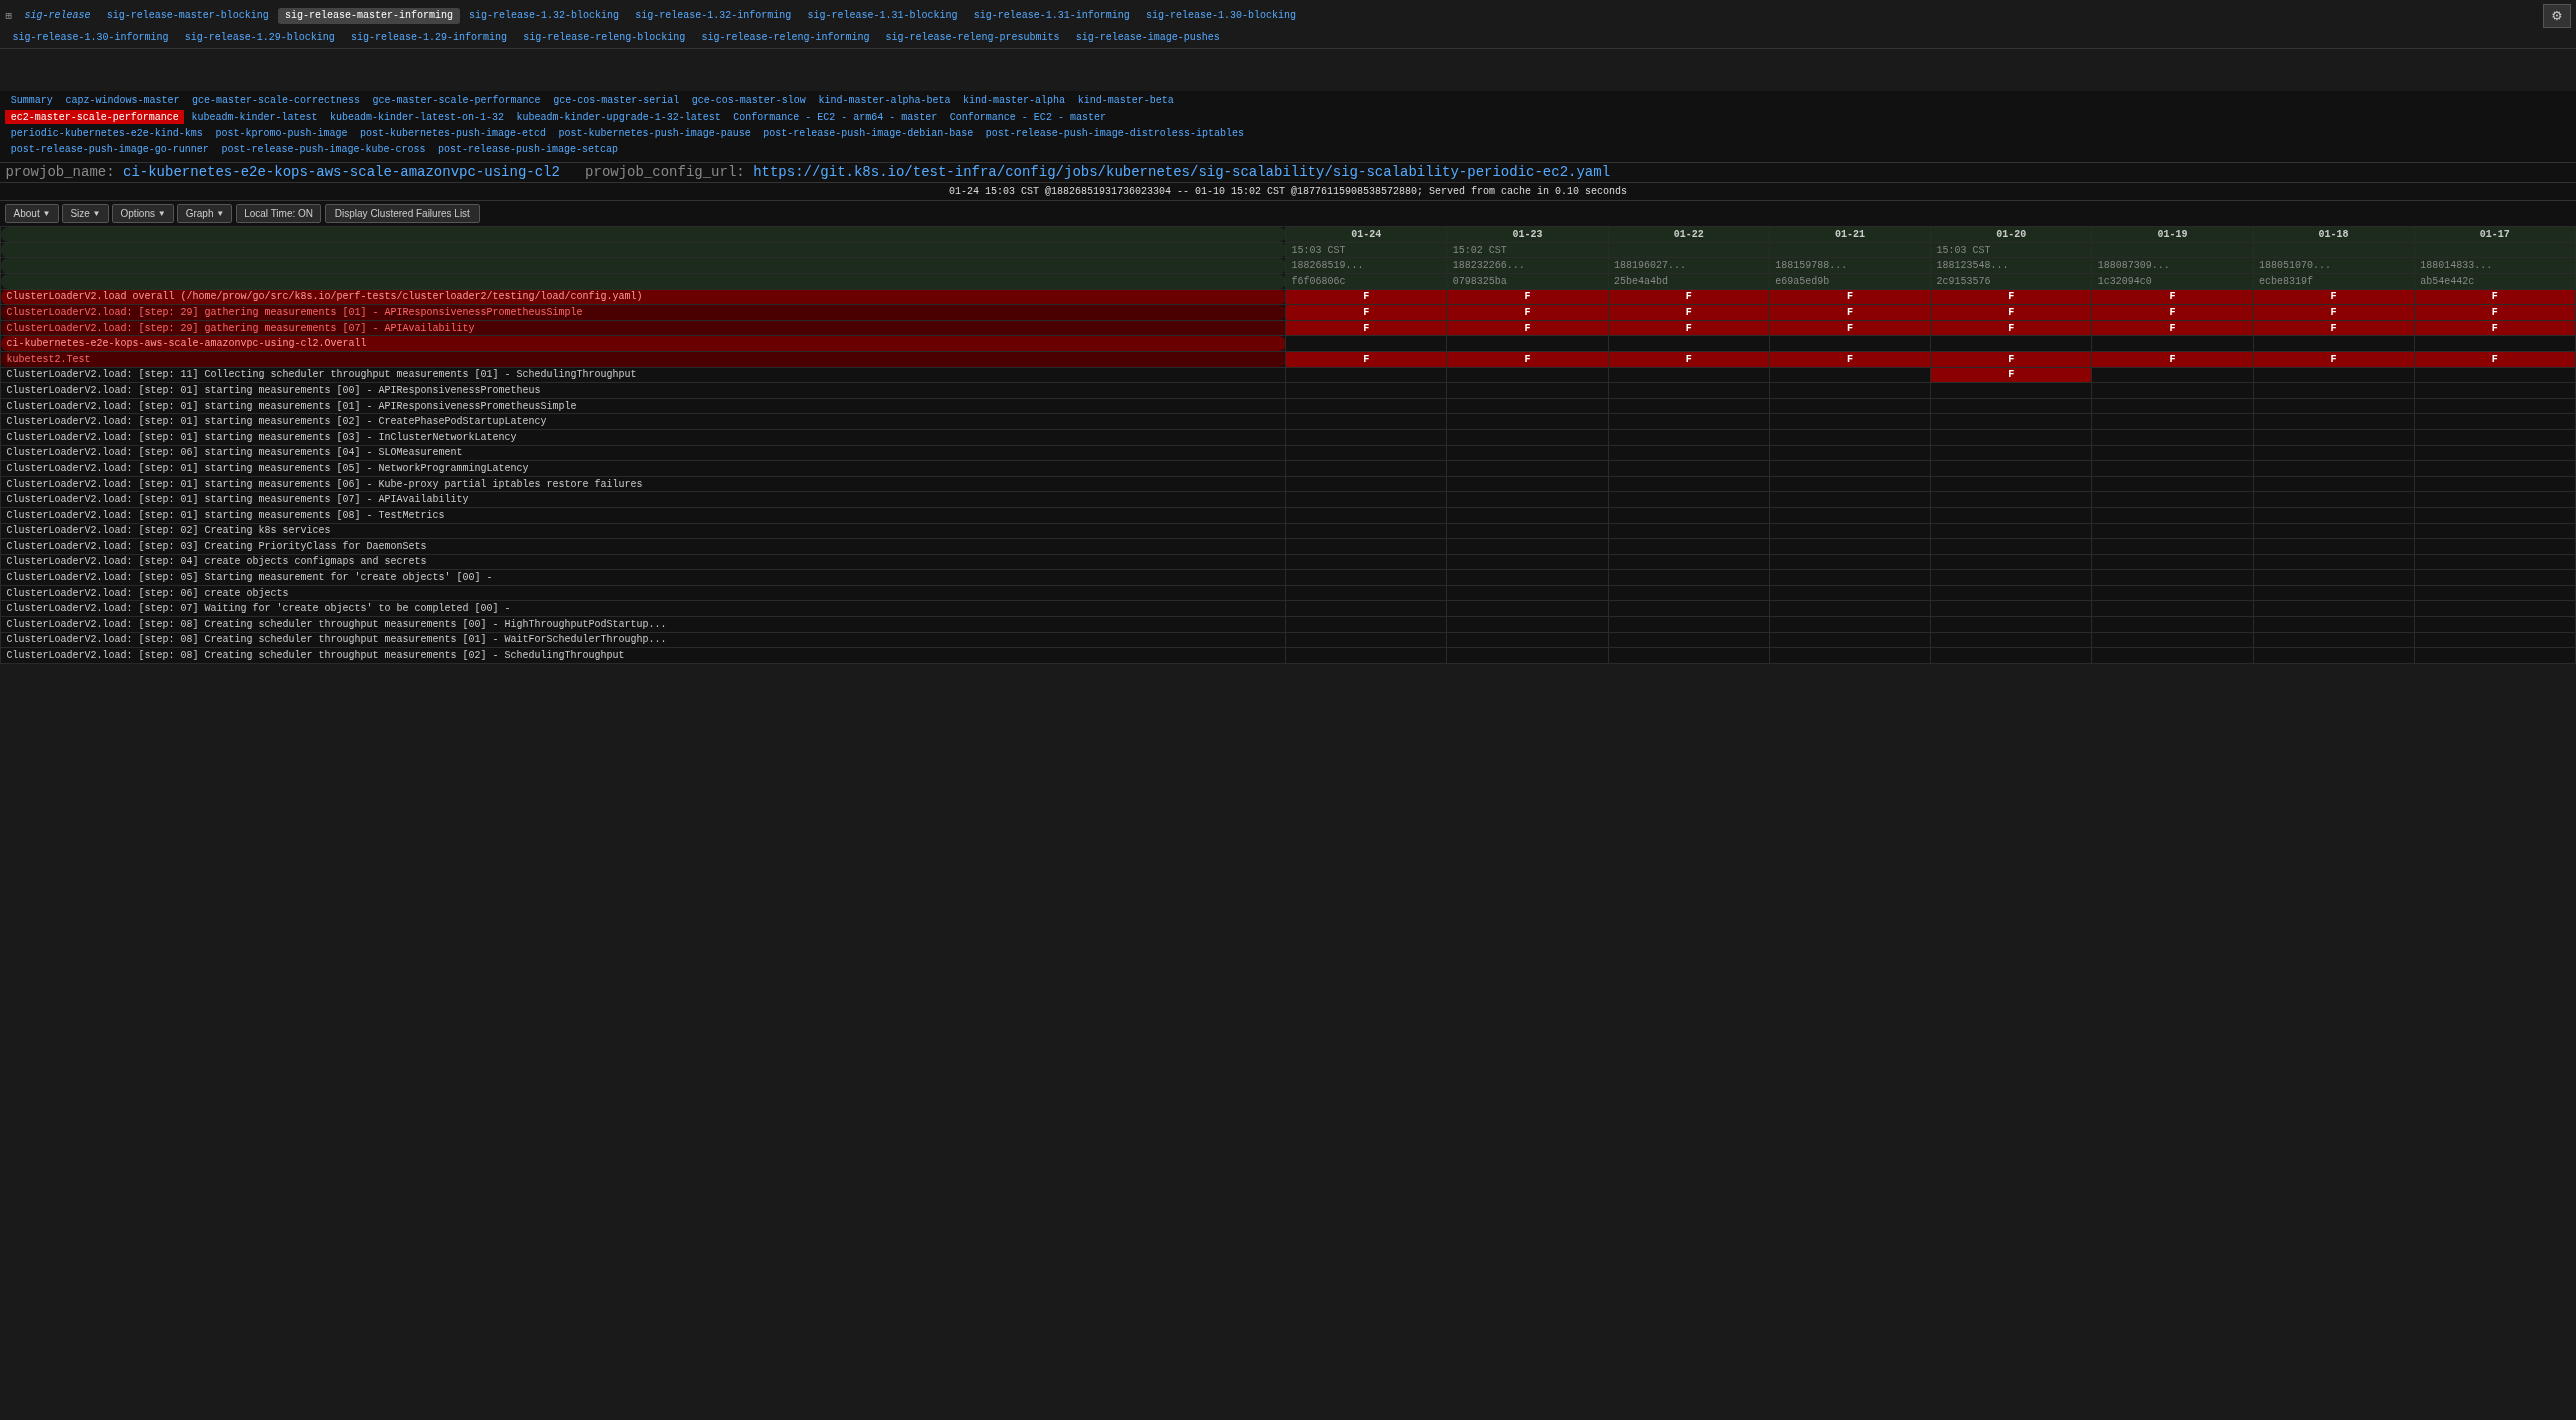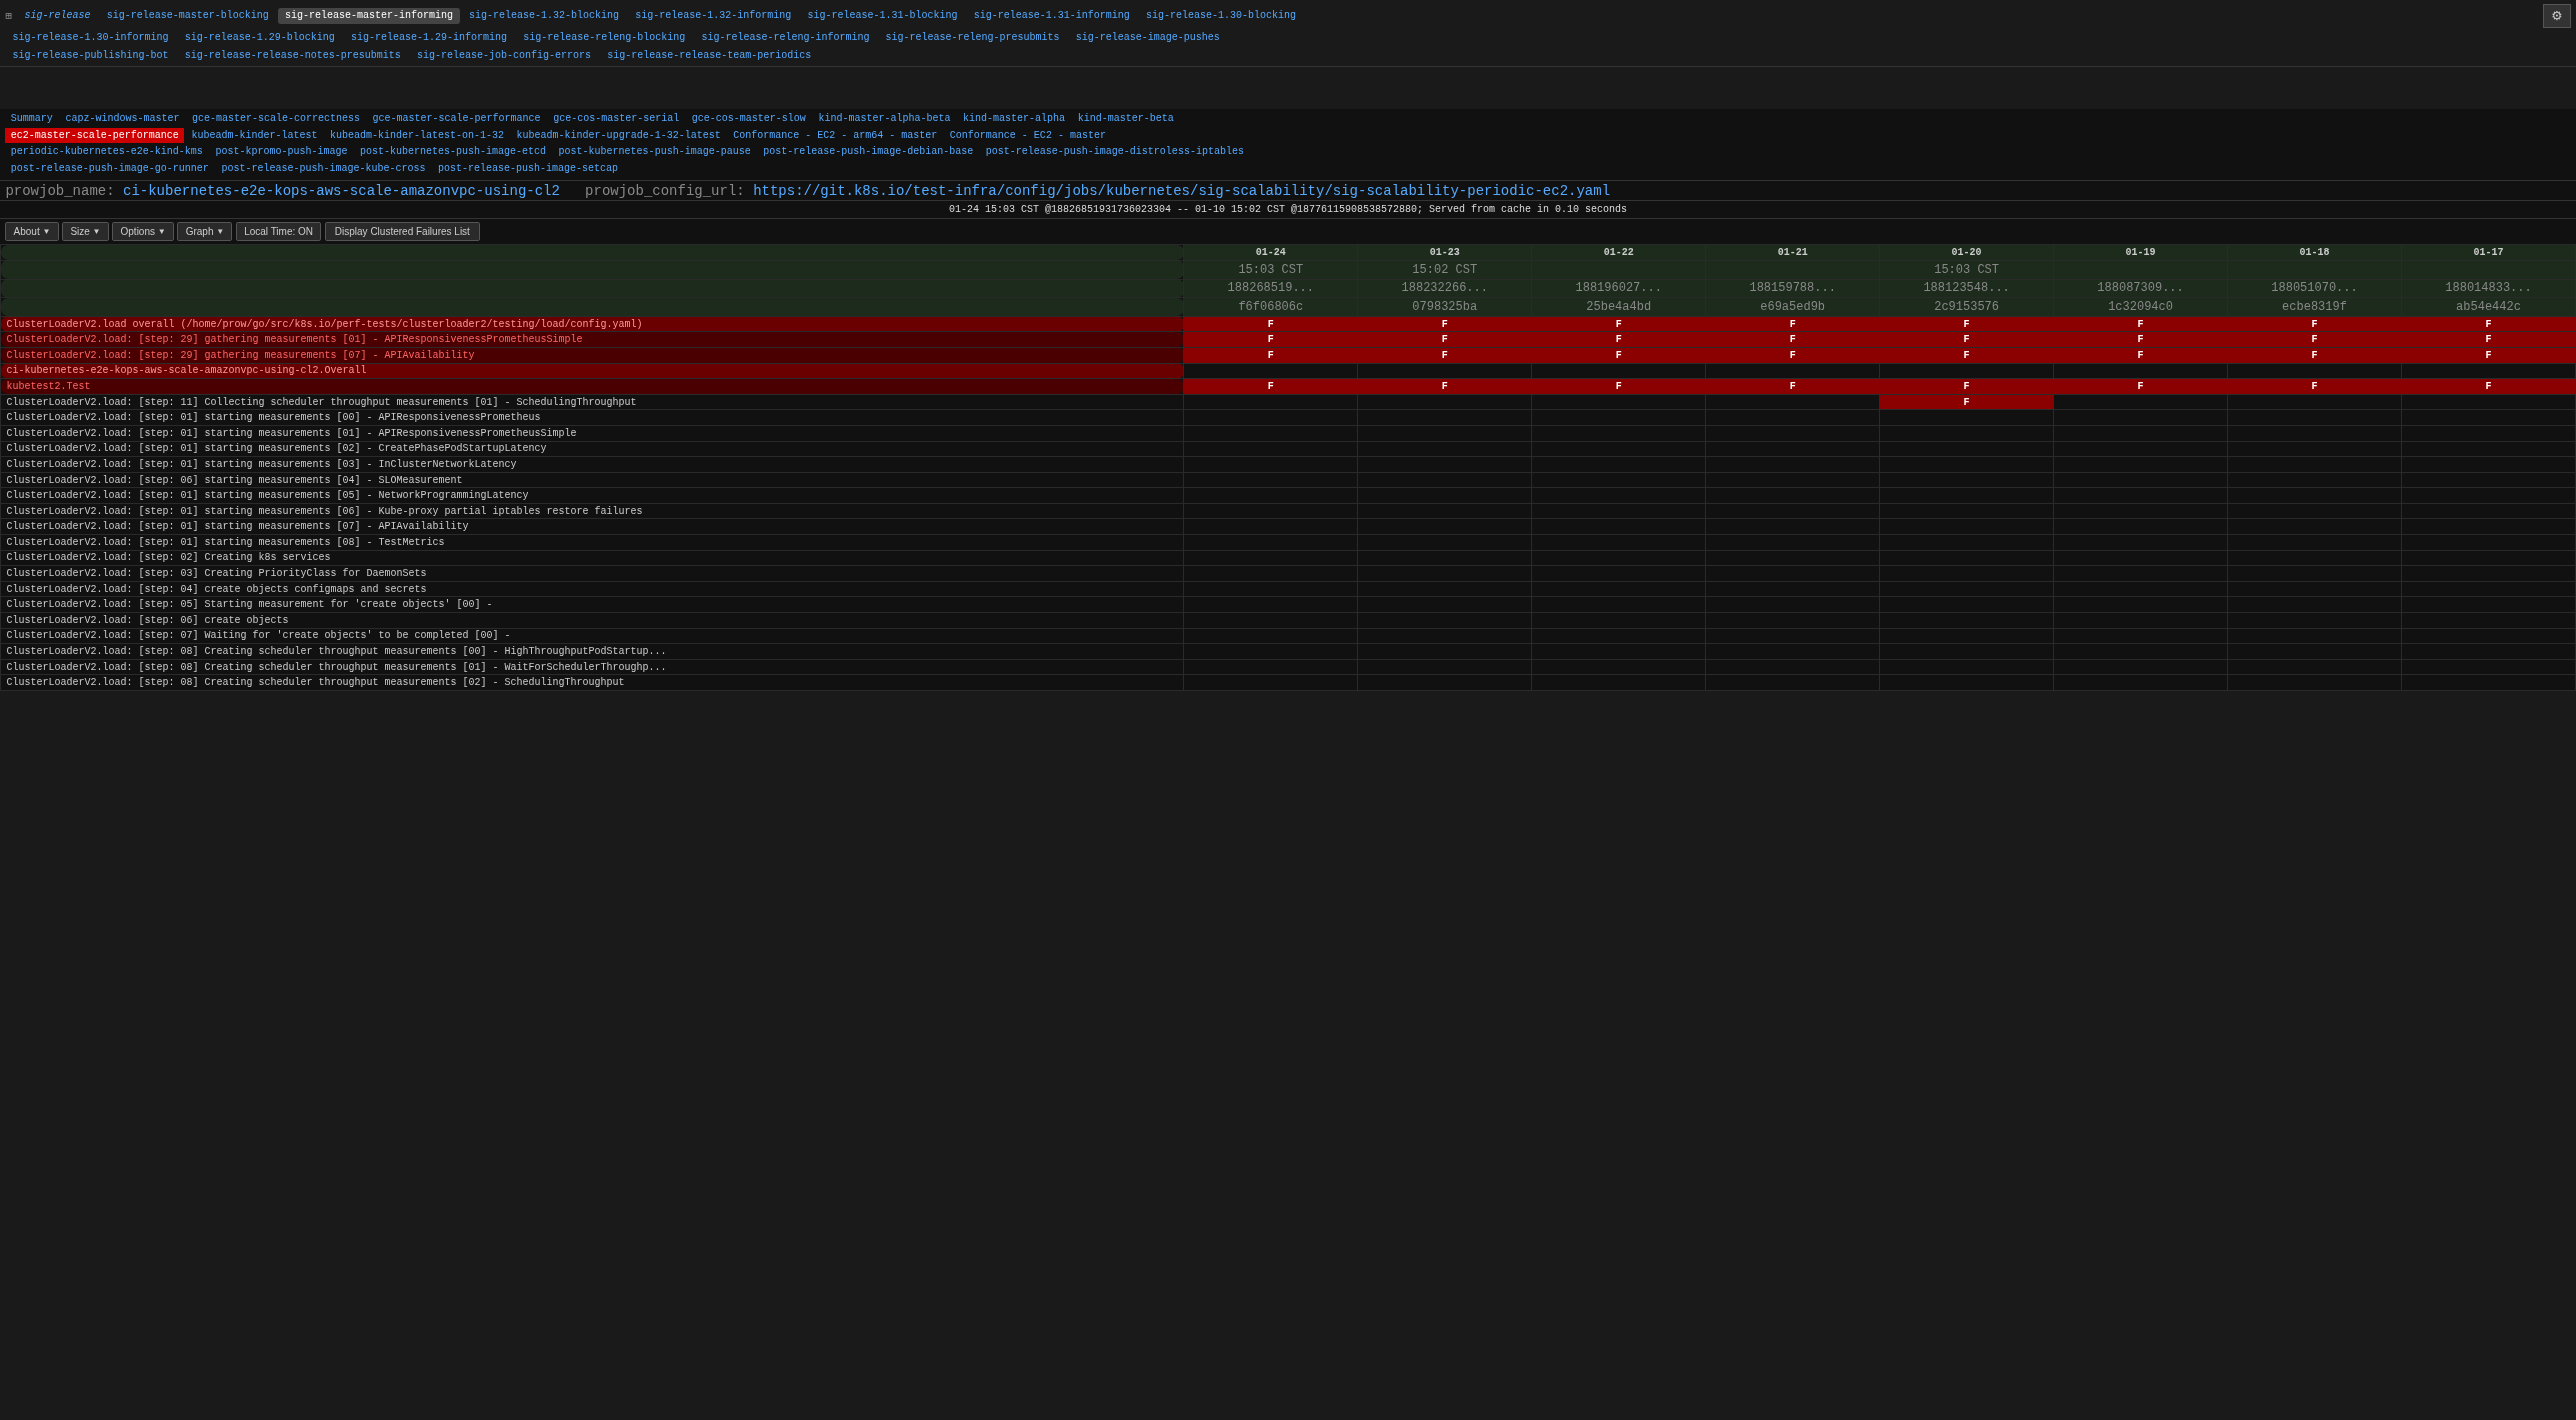--- a/index.html
+++ b/index.html
@@ -178,22 +178,21 @@
       background: #8b0000;
       color: #fff;
     }
     .result-cell.empty {
       background: #111;
     }
 
     .sub-header-row td {
       background: #1c2b1c;
       color: #888;
-      text-align: center;
-      font-size: 12px;
+      font-size: 10px;
     }
     .sub-header-row td.test-name-col {
       background: #1c2b1c;
     }
   </style>
 </head>
 <body>
 
 <div class="top-nav">
   <div class="top-nav-row">
@@ -209,26 +208,20 @@
     <button class="settings-icon">⚙</button>
   </div>
   <div class="top-nav-row">
     <span class="nav-tab">sig-release-1.30-informing</span>
     <span class="nav-tab">sig-release-1.29-blocking</span>
     <span class="nav-tab">sig-release-1.29-informing</span>
     <span class="nav-tab">sig-release-releng-blocking</span>
     <span class="nav-tab">sig-release-releng-informing</span>
     <span class="nav-tab">sig-release-releng-presubmits</span>
     <span class="nav-tab">sig-release-image-pushes</span>
-  </div>
-  <div class="top-nav-row">
-    <span class="nav-tab">sig-release-publishing-bot</span>
-    <span class="nav-tab">sig-release-release-notes-presubmits</span>
-    <span class="nav-tab">sig-release-job-config-errors</span>
-    <span class="nav-tab">sig-release-release-team-periodics</span>
   </div>
 </div>
 
 <div class="sub-nav">
   <div class="sub-nav-row">
     <span class="sub-tab">Summary</span>
     <span class="sub-tab">capz-windows-master</span>
     <span class="sub-tab">gce-master-scale-correctness</span>
     <span class="sub-tab">gce-master-scale-performance</span>
     <span class="sub-tab">gce-cos-master-serial</span>

